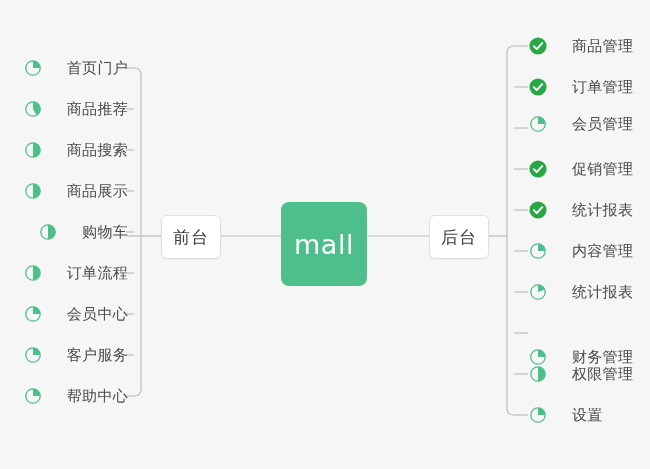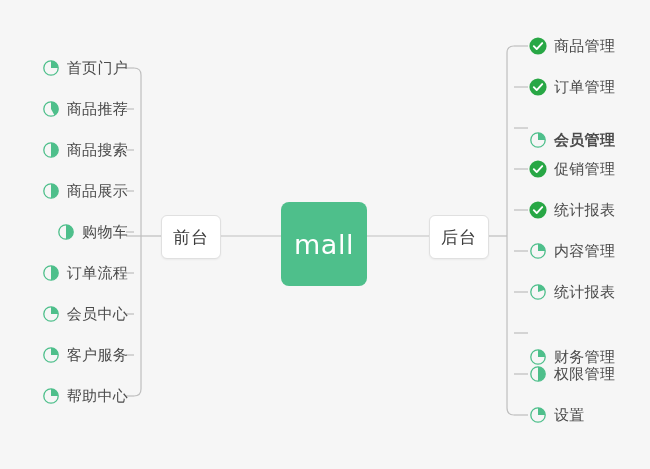--- a/index.html
+++ b/index.html
@@ -35,21 +35,21 @@
     stroke: #bfbfbf;
     stroke-width: 1.2;
   }
 
   
   .leaf {
     position: absolute;
     height: 24px;
     display: flex;
     align-items: center;
-    gap: 6px;
+    gap: 24px;
     white-space: nowrap;
   }
   .leaf.left {
     right: 522px;
     flex-direction: row;
     justify-content: flex-start;
   }
   .leaf.right {
     left: 528px;
     flex-direction: row;
@@ -253,21 +253,21 @@
       </div>
       <div class="leaf right" style="top: 75px;">
         <span class="status-icon">
           <svg viewBox="0 0 20 20">
     <circle cx="10" cy="10" r="8.6" fill="#28a745"></circle>
     <path d="M 5.8 10.2 L 8.7 13.1 L 14.2 7.1" fill="none" stroke="#ffffff" stroke-width="1.9" stroke-linecap="round" stroke-linejoin="round"></path>
   </svg>
         </span>
         <span class="leaf-label">订单管理</span>
       </div>
-      <div class="leaf right" style="top: 128px; font-weight: bold;">
+      <div class="leaf right" style="top: 112px;">
         <span class="status-icon">
           <svg viewBox="0 0 20 20">
     <circle cx="10" cy="10" r="7.2" fill="none" stroke="#4ebf8b" stroke-width="1.3"></circle>
     <path d="M 10 10 L 10 2.8 A 7.2 7.2 0 0 1 17.2 10 Z" fill="#4ebf8b"></path>
   </svg>
         </span>
         <span class="leaf-label">会员管理</span>
       </div>
       <div class="leaf right" style="top: 157px;">
         <span class="status-icon">

